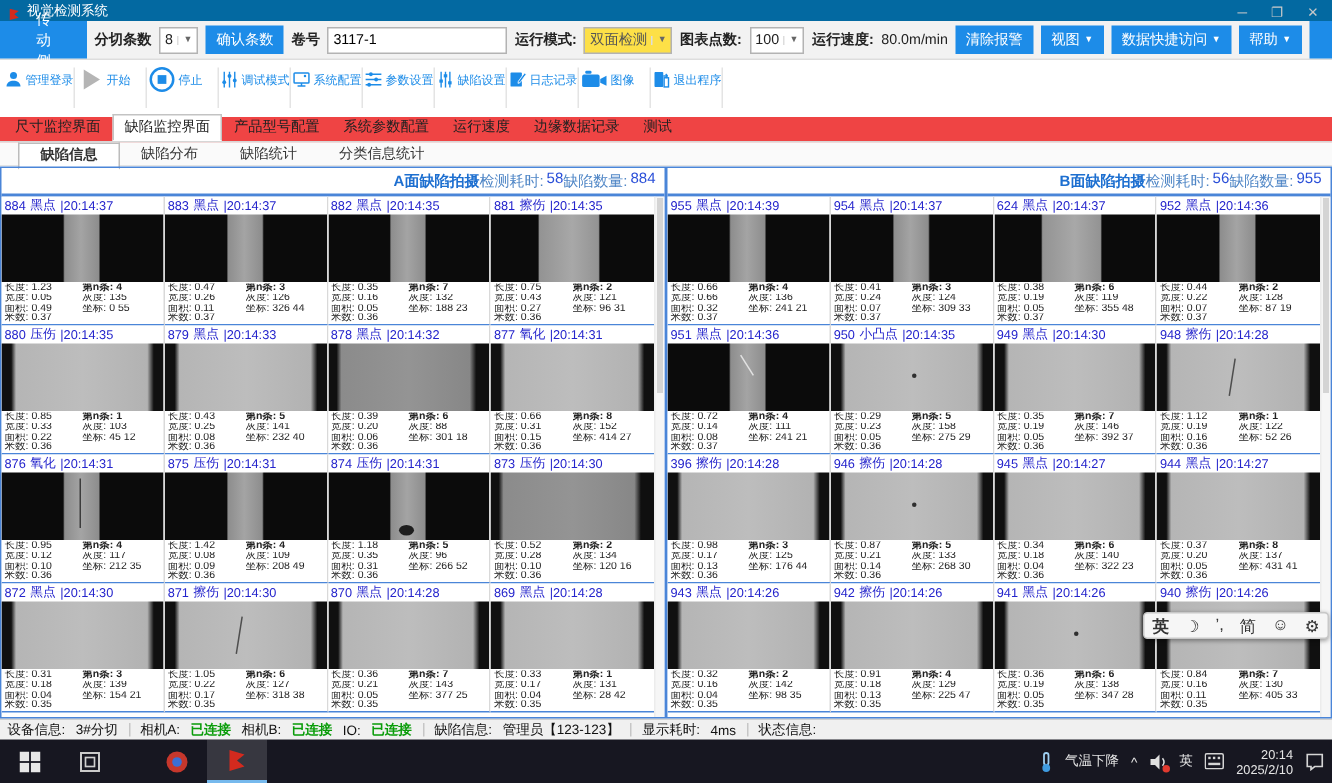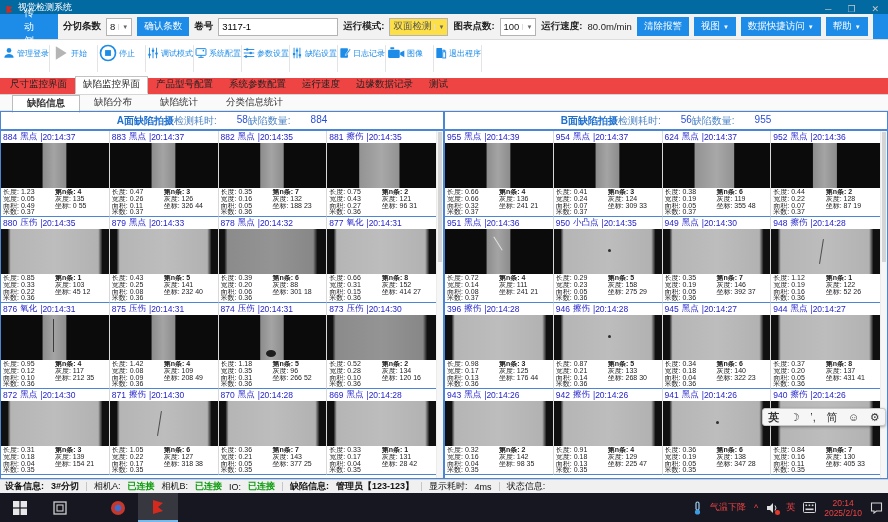--- a/index.html
+++ b/index.html
@@ -30,23 +30,23 @@
   
   .maintabs{height:17px;background:#ef4444;display:flex;align-items:flex-end;padding-left:2px;font-size:9.5px;border-bottom:1px solid #d6d6d6}
   .mtab{padding:1px 7px 2px;color:#222;border:1px solid transparent;cursor:pointer;white-space:nowrap}
   .mtab.active{background:#fff;border-color:#c3c3c3;border-bottom-color:#fff}
   .subtabs{height:16px;background:#fafafa;display:flex;align-items:flex-start;padding-left:12px;font-size:9.5px;border-bottom:1px solid #e3e3e3}
   .stab{padding:1px 14px 2px;color:#333;cursor:pointer;white-space:nowrap}
   .stab.active{background:#fff;border:1px solid #bcbcbc;border-bottom-color:#fff;font-weight:bold}
   
   .panels{display:flex;height:368px;background:#fff}
   .panel{width:444px;border:1px solid #4a85d8;display:flex;flex-direction:column}
-  .phead{height:19px;display:flex;align-items:center;justify-content:center;padding:0 6px;border-bottom:2px solid #4a85d8;font-size:10px}
+  .phead{height:19px;display:flex;align-items:center;justify-content:flex-end;padding:0 6px;border-bottom:2px solid #4a85d8;font-size:10px}
   .ptitle{color:#1d6fd0;font-weight:bold;max-width:66px;overflow:hidden;white-space:nowrap}
-  .pstat{display:flex;gap:20px;white-space:nowrap}
+  .pstat{display:flex;gap:2px;white-space:nowrap}
   .pstat .sl{color:#4f86c6}
   .pstat .sv{color:#2a4fd8}
   .pbody{flex:1;display:flex;overflow:hidden}
   .cells{flex:1;display:grid;grid-template-columns:repeat(4,1fr);grid-auto-rows:86px}
   .scrollcol{width:7px;background:#f6f6f6;border-left:1px solid #ececec}
   .scrollthumb{margin:1px;height:130px;background:#d4d4d4}
   .cell{border-bottom:1px solid #4a85d8;border-right:1px solid #d9d9d9;overflow:hidden;background:#fff;cursor:pointer}
   .cell:nth-child(4n){border-right:none}
   .chead{height:12px;display:flex;gap:3px;align-items:center;padding:0 2px;font-size:8.5px;color:#2424cc;white-space:nowrap;overflow:hidden}
   .thumb{height:45px;position:relative;overflow:hidden;background:#9a9a9a}
@@ -65,30 +65,30 @@
   .v-wld{background:linear-gradient(90deg,#101010 0%,#101010 6%,#b5b5b5 9%,#bdbdbd 50%,#b2b2b2 90%,#101010 94%)}
   .v-wld .mark{left:50%;top:44%;width:3px;height:3px;background:#2f2f2f;border-radius:50%}
   .v-wls{background:linear-gradient(90deg,#101010 0%,#101010 6%,#b5b5b5 9%,#bdbdbd 50%,#b2b2b2 90%,#101010 94%)}
   .v-wls .mark{left:46%;top:22%;width:1px;height:55%;background:#4e4e4e;transform:rotate(9deg)}
   .meta{height:28px;display:flex;font-size:7px;line-height:6.9px;color:#222;padding:1px 2px 0}
   .mcol{width:50%;display:flex;flex-direction:column}
   .mrow{display:flex;gap:2px;height:6.9px;overflow:hidden;white-space:nowrap}
   .mrow.strong{font-weight:bold}
   
   .statusbar{height:14px;background:#f0f0f0;border-top:1px solid #cfcfcf;display:flex;align-items:center;gap:7px;font-size:9px;color:#111;padding:0 5px;white-space:nowrap}
-  .statusbar .b{font-weight:bold}
+  .statusbar .b{font-weight:normal}
   .statusbar .ok{color:#0a9c0a;font-weight:bold}
   .ssep{width:1px;height:9px;background:#c6c6c6}
   
-  .taskbar{height:29px;background:#171721;display:flex;align-items:center;color:#ef4444}
+  .taskbar{height:29px;background:#171721;display:flex;align-items:center;color:#e5e5e5}
   .tb-slot{width:40px;height:29px;display:flex;align-items:center;justify-content:center;cursor:pointer}
   .tb-slot.active{background:rgba(255,255,255,.14);border-bottom:2px solid #76b9ed}
   .tray{margin-left:auto;display:flex;align-items:center;gap:8px;font-size:9px;padding-right:5px}
   .tray .txt{white-space:nowrap}
-  .clock{text-align:center;font-size:8.5px;line-height:10px}
+  .clock{text-align:right;font-size:8.5px;line-height:10px}
   .badge{position:relative;display:inline-flex}
   .badge i{position:absolute;right:-2px;bottom:-1px;width:5px;height:5px;background:#e03a2f;border-radius:50%}
   
   .ime{position:absolute;top:408px;right:2px;width:124px;height:18px;background:#f6f6f6;border:1px solid #c8c8c8;border-radius:3px;box-shadow:0 1px 3px rgba(0,0,0,.35);display:flex;align-items:center;justify-content:space-around;font-size:11px;color:#333;z-index:9}
   .ime span{cursor:pointer}
   .ime .b{font-weight:bold}
 </style>
 </head>
 <body>
 

